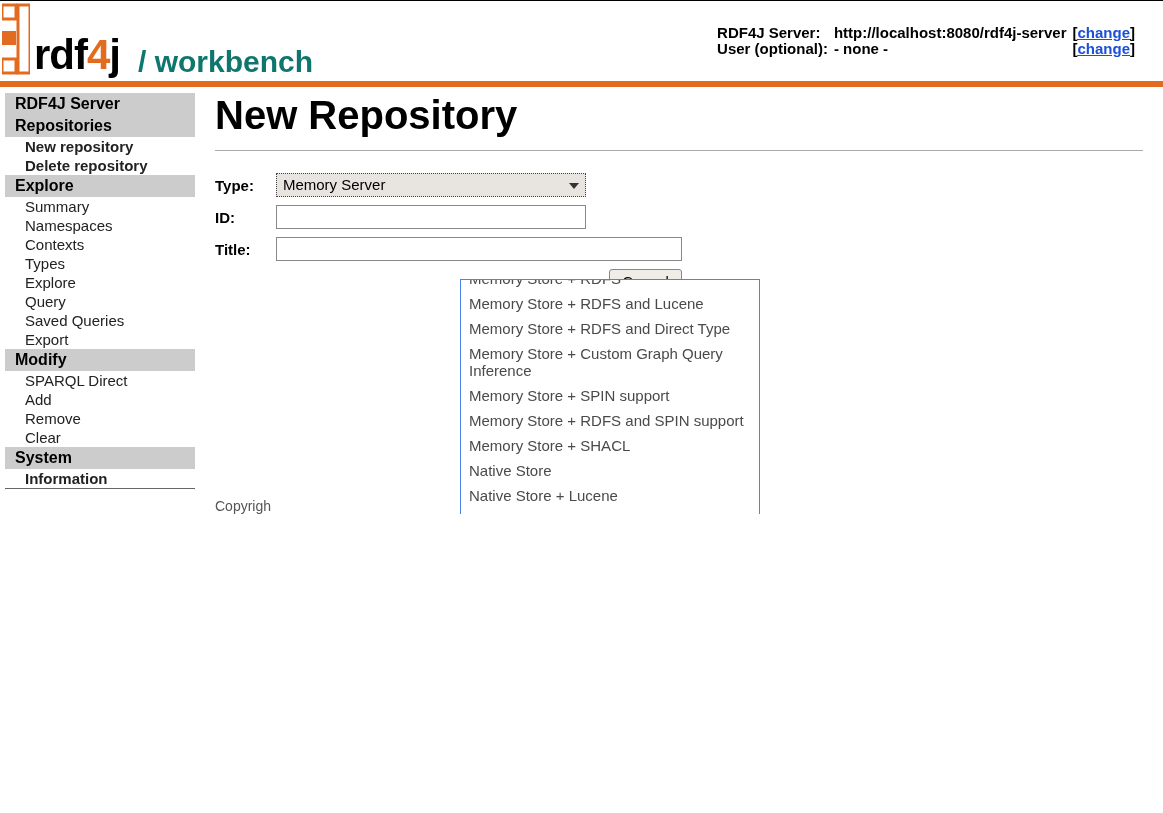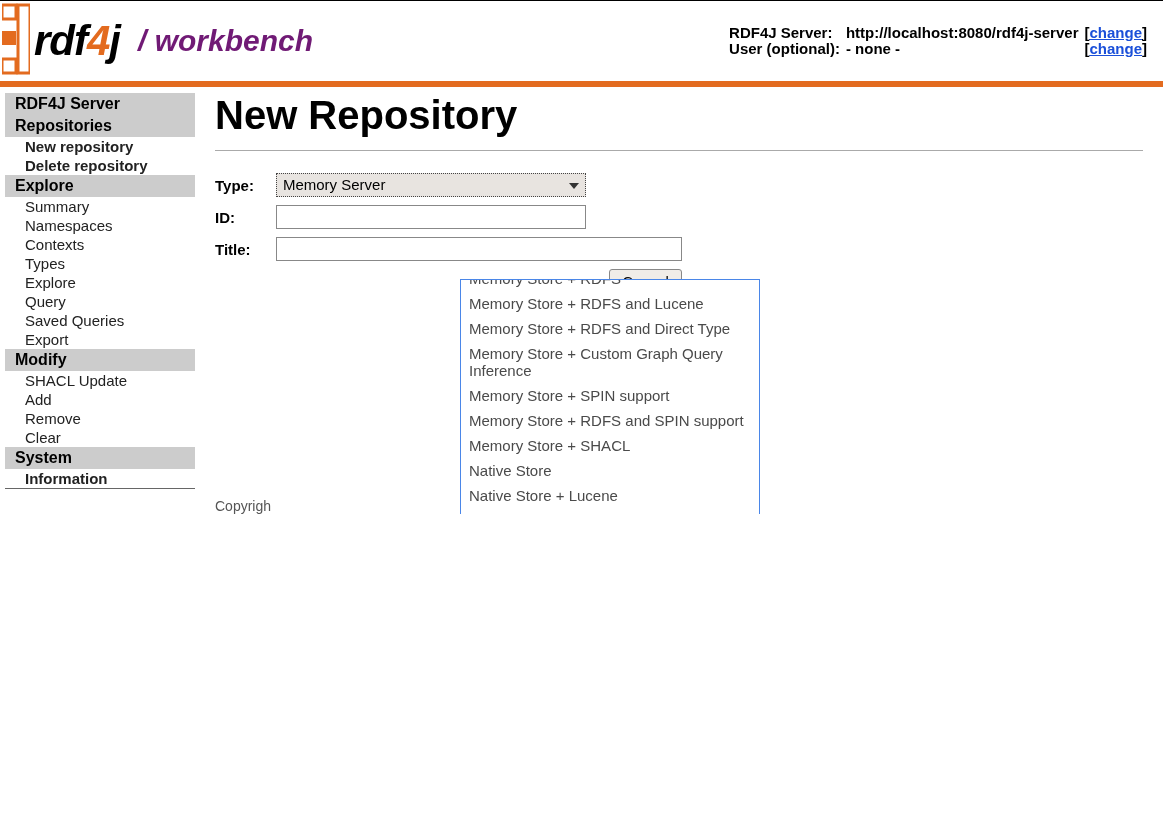--- a/index.html
+++ b/index.html
@@ -1,27 +1,27 @@
 <!DOCTYPE html>
 <html><head>
 <meta charset="utf-8">
 <style>
 * { box-sizing: border-box; margin: 0; padding: 0; }
 body { font-family: Arial, Helvetica, sans-serif; font-size: 14px; color: #000; }
 
 .top-line { height: 1px; background: #000; }
 
 .header { display: flex; justify-content: space-between; align-items: center; padding: 0 0 0 0; height: 80px; }
-.logo-area { display: flex; align-items: center; padding-left: 2px; font-style: italic; }
+.logo-area { display: flex; align-items: flex-end; padding-left: 2px; }
 .logo-icon { width: 28px; height: 76px; margin-right: 4px; }
 .logo-text { font-family: Arial, sans-serif; font-size: 42px; font-weight: bold; letter-spacing: -1px; }
 .logo-text .r4 { color: #e36b1f; }
-.workbench-text { font-size: 30px; font-weight: bold; margin-left: 18px; color: #701a75; }
-
-.server-info { padding-right: 14px; }
+.workbench-text { font-size: 30px; font-weight: bold; margin-left: 18px; color: #0f766e; }
+
+.server-info { padding-right: 26px; }
 .server-info table { border-collapse: collapse; }
 .server-info td { padding: 0 2px; font-size: 15px; font-weight: bold; line-height: 1.1; vertical-align: top; }
 .server-info .label { text-align: left; }
 .server-info .value { text-align: left; padding-left: 4px; }
 .server-info .change-cell { text-align: left; padding-left: 4px; text-decoration: underline; }
 .server-info a.change { color: #1a4fd9; text-decoration: underline; font-weight: bold; }
 .server-info .bracket { font-weight: bold; }
 
 .orange-bar { height: 6px; background: #e36b1f; }
 
@@ -128,21 +128,21 @@
           <a href="#">Query</a>
         </div>
         <div class="nav-item">
           <a href="#">Saved Queries</a>
         </div>
         <div class="nav-item">
           <a href="#">Export</a>
         </div>
         <div class="nav-group-header">Modify</div>
         <div class="nav-item">
-          <a href="#">SHACL Update</a>
+          <a href="#">SPARQL Direct</a>
         </div>
         <div class="nav-item">
           <a href="#">Add</a>
         </div>
         <div class="nav-item">
           <a href="#">Remove</a>
         </div>
         <div class="nav-item">
           <a href="#">Clear</a>
         </div>

